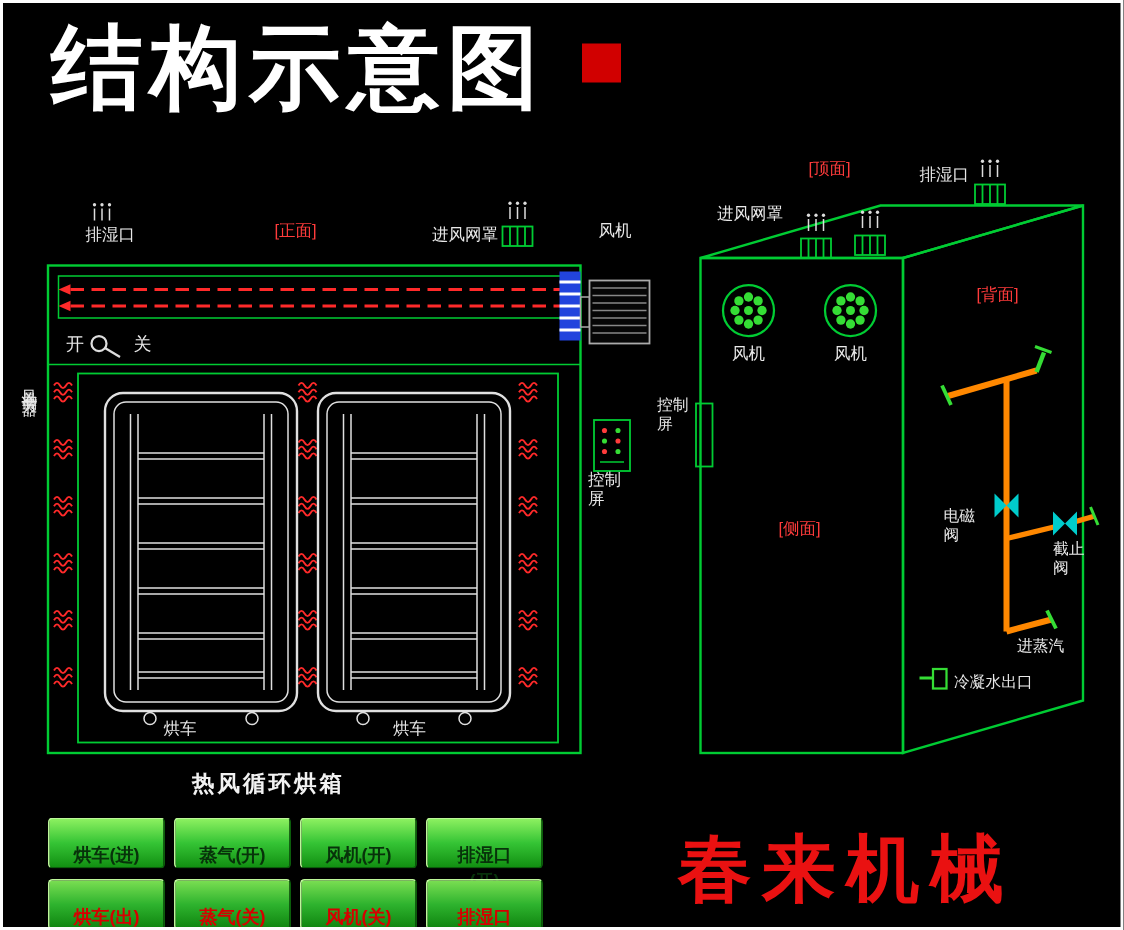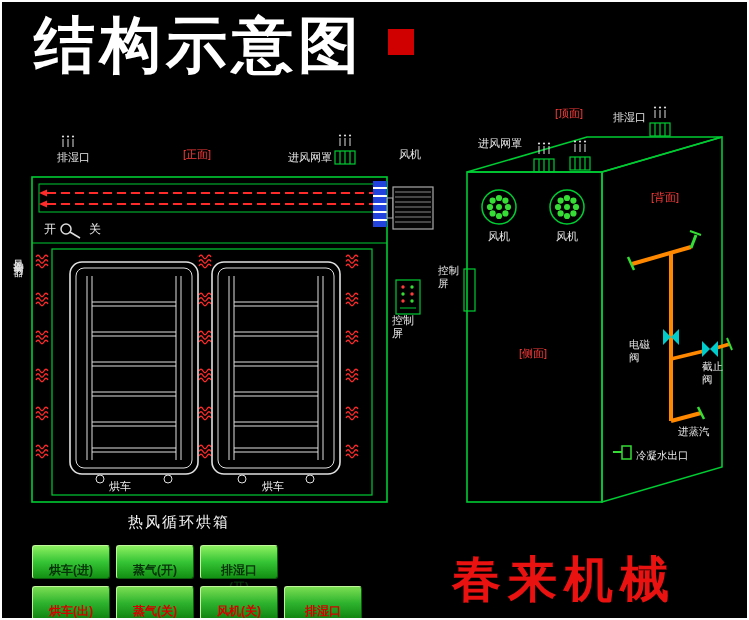--- a/index.html
+++ b/index.html
@@ -7,21 +7,21 @@
   .stage { position:relative; width:749px; height:620px; background:#000; border:2px solid #fdfdfd; box-sizing:border-box; overflow:hidden; }
   .title-accent { position:absolute; left:386px; top:27px; width:26px; height:26px; background:#d10000; z-index:1; }
   .title { position:absolute; top:8px; left:0; width:100%; text-align:left; color:#ffffff; font-size:61px; font-weight:900; letter-spacing:5px; line-height:1.15; z-index:2;padding-left:32px; }
   svg.diagram { position:absolute; left:0; top:95px; z-index:2; }
   .lbl { position:absolute; z-index:3; color:#e8e8e8; font-size:11px; line-height:13px; white-space:nowrap; }
   .lbl.red { color:#ff3b3b; }
   .lbl.wrap { white-space:normal; width:26px; }
   .lbl.sm { font-size:10.5px; }
   .lbl.vert { writing-mode:vertical-lr; letter-spacing:2px; }
   .lbl.switch { font-size:12px; }
-  .caption { position:absolute; z-index:3; color:#f2f2f2; font-size:15px; font-weight:normal; letter-spacing:2px; }
+  .caption { position:absolute; z-index:3; color:#f2f2f2; font-size:15px; font-weight:bold; letter-spacing:2px; }
   .btns { position:absolute; left:30px; top:543px; z-index:3; }
   .btn-row { display:flex; gap:6px; margin-bottom:7px; }
   .cbtn { width:78px; height:26px; font-family:"Liberation Sans",sans-serif; font-size:12px; font-weight:bold; color:#07320a;
           background:linear-gradient(180deg,#8cf060 0%,#35c435 50%,#129012 100%);
           border:1px solid #0b5e0b; border-top-color:#bdf79a; border-left-color:#bdf79a; border-radius:3px; padding:16px; cursor:pointer; }
   .cbtn.off { color:#d60000; background:linear-gradient(180deg,#7ade52 0%,#2eb32e 50%,#0f840f 100%); }
   .brand { position:absolute; left:450px; top:545px; z-index:3; font-size:49px; font-weight:900; color:#ea1111; letter-spacing:7px;text-align:center; }
 </style>
 </head>
 <body>
@@ -209,36 +209,37 @@
   <div class="lbl" style="left:397px;top:146px">风机</div>
   <div class="lbl switch" style="left:42px;top:221px">开</div>
   <div class="lbl switch" style="left:87px;top:221px">关</div>
   <div class="lbl vert sm" style="left:10px;top:249px">风量调节器</div>
   <div class="lbl wrap" style="left:390px;top:312px">控制屏</div>
   <div class="lbl" style="left:107px;top:478px">烘车</div>
   <div class="lbl" style="left:260px;top:478px">烘车</div>
   <div class="caption" style="left:126px;top:511px">热风循环烘箱</div>
 
   <div class="lbl" style="left:476px;top:135px">进风网罩</div>
-  <div class="lbl red" style="left:553px;top:105px">[顶面]</div>
+  <div class="lbl red" style="left:537px;top:105px">[顶面]</div>
   <div class="lbl" style="left:611px;top:109px">排湿口</div>
   <div class="lbl" style="left:486px;top:228px">风机</div>
   <div class="lbl" style="left:554px;top:228px">风机</div>
   <div class="lbl wrap sm" style="left:436px;top:262px">控制屏</div>
   <div class="lbl red" style="left:649px;top:189px">[背面]</div>
   <div class="lbl red" style="left:517px;top:345px">[侧面]</div>
   <div class="lbl wrap sm" style="left:627px;top:336px">电磁阀</div>
   <div class="lbl wrap sm" style="left:700px;top:358px">截止阀</div>
   <div class="lbl sm" style="left:676px;top:423px">进蒸汽</div>
   <div class="lbl sm" style="left:634px;top:447px">冷凝水出口</div>
 
   <div class="btns">
     <div class="btn-row">
       <button class="cbtn">烘车(进)</button>
       <button class="cbtn">蒸气(开)</button>
+      <button class="cbtn">风机(开)</button>
       <button class="cbtn">排湿口(开)</button>
     </div>
     <div class="btn-row">
       <button class="cbtn off">烘车(出)</button>
       <button class="cbtn off">蒸气(关)</button>
       <button class="cbtn off">风机(关)</button>
       <button class="cbtn off">排湿口(关)</button>
     </div>
   </div>
 

